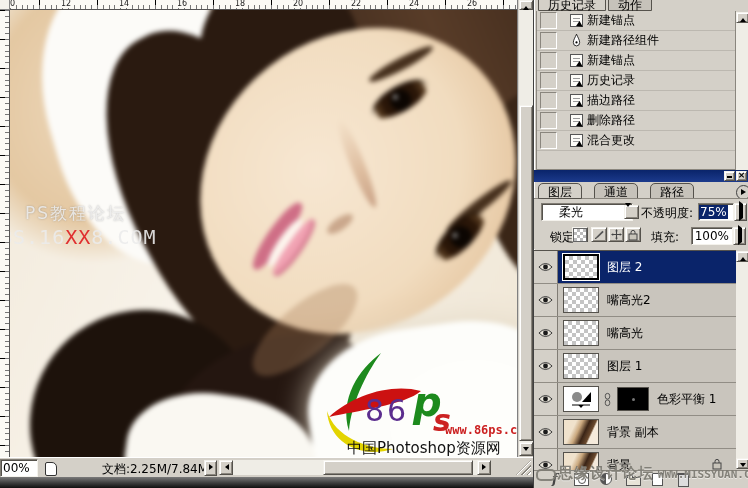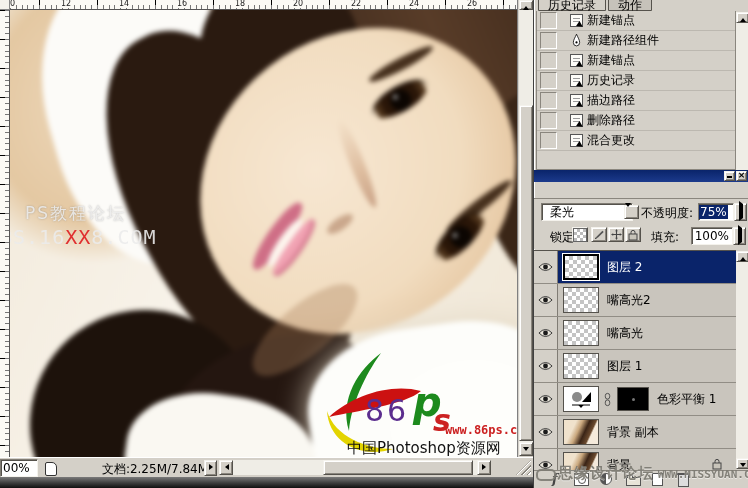--- a/index.html
+++ b/index.html
@@ -109,21 +109,21 @@
   .tbtn{position:absolute;top:1px;width:11px;height:10px;font-size:9px;line-height:9px;text-align:center;font-weight:bold}
   #btn-min{right:14px}#btn-close{right:2px}
   #btn-min::before{content:"";display:block;width:5px;height:2px;background:#000;margin:4px auto 0}
   #btn-close::before{content:"×";display:block;margin-top:-1px}
   #ltabs{position:absolute;left:2px;top:12px;width:211px;height:16px}
   #ltabs .tab{top:1px;height:16px;line-height:17px}
   #pmenu{position:absolute;right:-4px;top:3px;width:13px;height:13px;border-radius:50%;background:#d4d0c8;border:1px solid #404040}
   #pmenu::before{content:"";position:absolute;left:4px;top:3px;border:3px solid transparent;border-left:5px solid #000}
 
   #lopts{position:absolute;left:0;top:28px;width:215px;height:50px;border-top:1px solid #8a867e;background:#d4d0c8}
-  #blendbox{position:absolute;left:7px;top:4px;width:92px;height:18px;line-height:16px;padding-left:8px}
+  #blendbox{position:absolute;left:7px;top:4px;width:92px;height:18px;line-height:16px;padding-left:17px}
   #blendbtn{position:absolute;left:82px;top:1px;width:15px;height:14px}
   #op-label{position:absolute;left:107px;top:6px}
   #op-box{position:absolute;left:164px;top:4px;width:36px;height:18px;line-height:16px;padding-right:3px}
   #op-box .sel{background:#0a246a;color:#fff;padding:0 1px}
   #op-spin{position:absolute;left:200px;top:4px;width:13px;height:18px}
   #lock-label{position:absolute;left:16px;top:30px}
   .lockicon{position:absolute;top:28px;width:16px;height:15px;display:flex;align-items:center;justify-content:center}
   #lk-trans{left:38px}#lk-paint{left:57px}#lk-move{left:74px}#lk-all{left:91px}
   .mini-checker{width:12px;height:12px;border:1px solid #666;background-color:#fff;
      background-image:linear-gradient(45deg,#bbb 25%,transparent 25% 75%,#bbb 75%),linear-gradient(45deg,#bbb 25%,transparent 25% 75%,#bbb 75%);
@@ -333,20 +333,26 @@
           <div class="tri tri-up"></div>
         </div>
       <div id="hsc-track" class="track"></div>
     </div>
 
     <div id="layersgroup">
       <div id="ltitle">
         <span class="tbtn btn3d" id="btn-min"></span>
         <span class="tbtn btn3d" id="btn-close"></span>
       </div>
+      <div id="ltabs">
+        <span class="tab active" style="left:2px">图层</span>
+        <span class="tab" style="left:58px">通道</span>
+        <span class="tab" style="left:114px">路径</span>
+        <span id="pmenu"></span>
+      </div>
 
       <div id="lopts">
         <div id="blendbox" class="inset">
           <span>柔光</span>
           <span id="blendbtn" class="btn3d"><span class="tri tri-down"></span></span>
         </div>
         <span id="op-label">不透明度:</span>
         <span id="op-box" class="inset"><span class="sel">75%</span></span>
         <span id="op-spin" class="btn3d"><span class="tri tri-right"></span></span>
 

